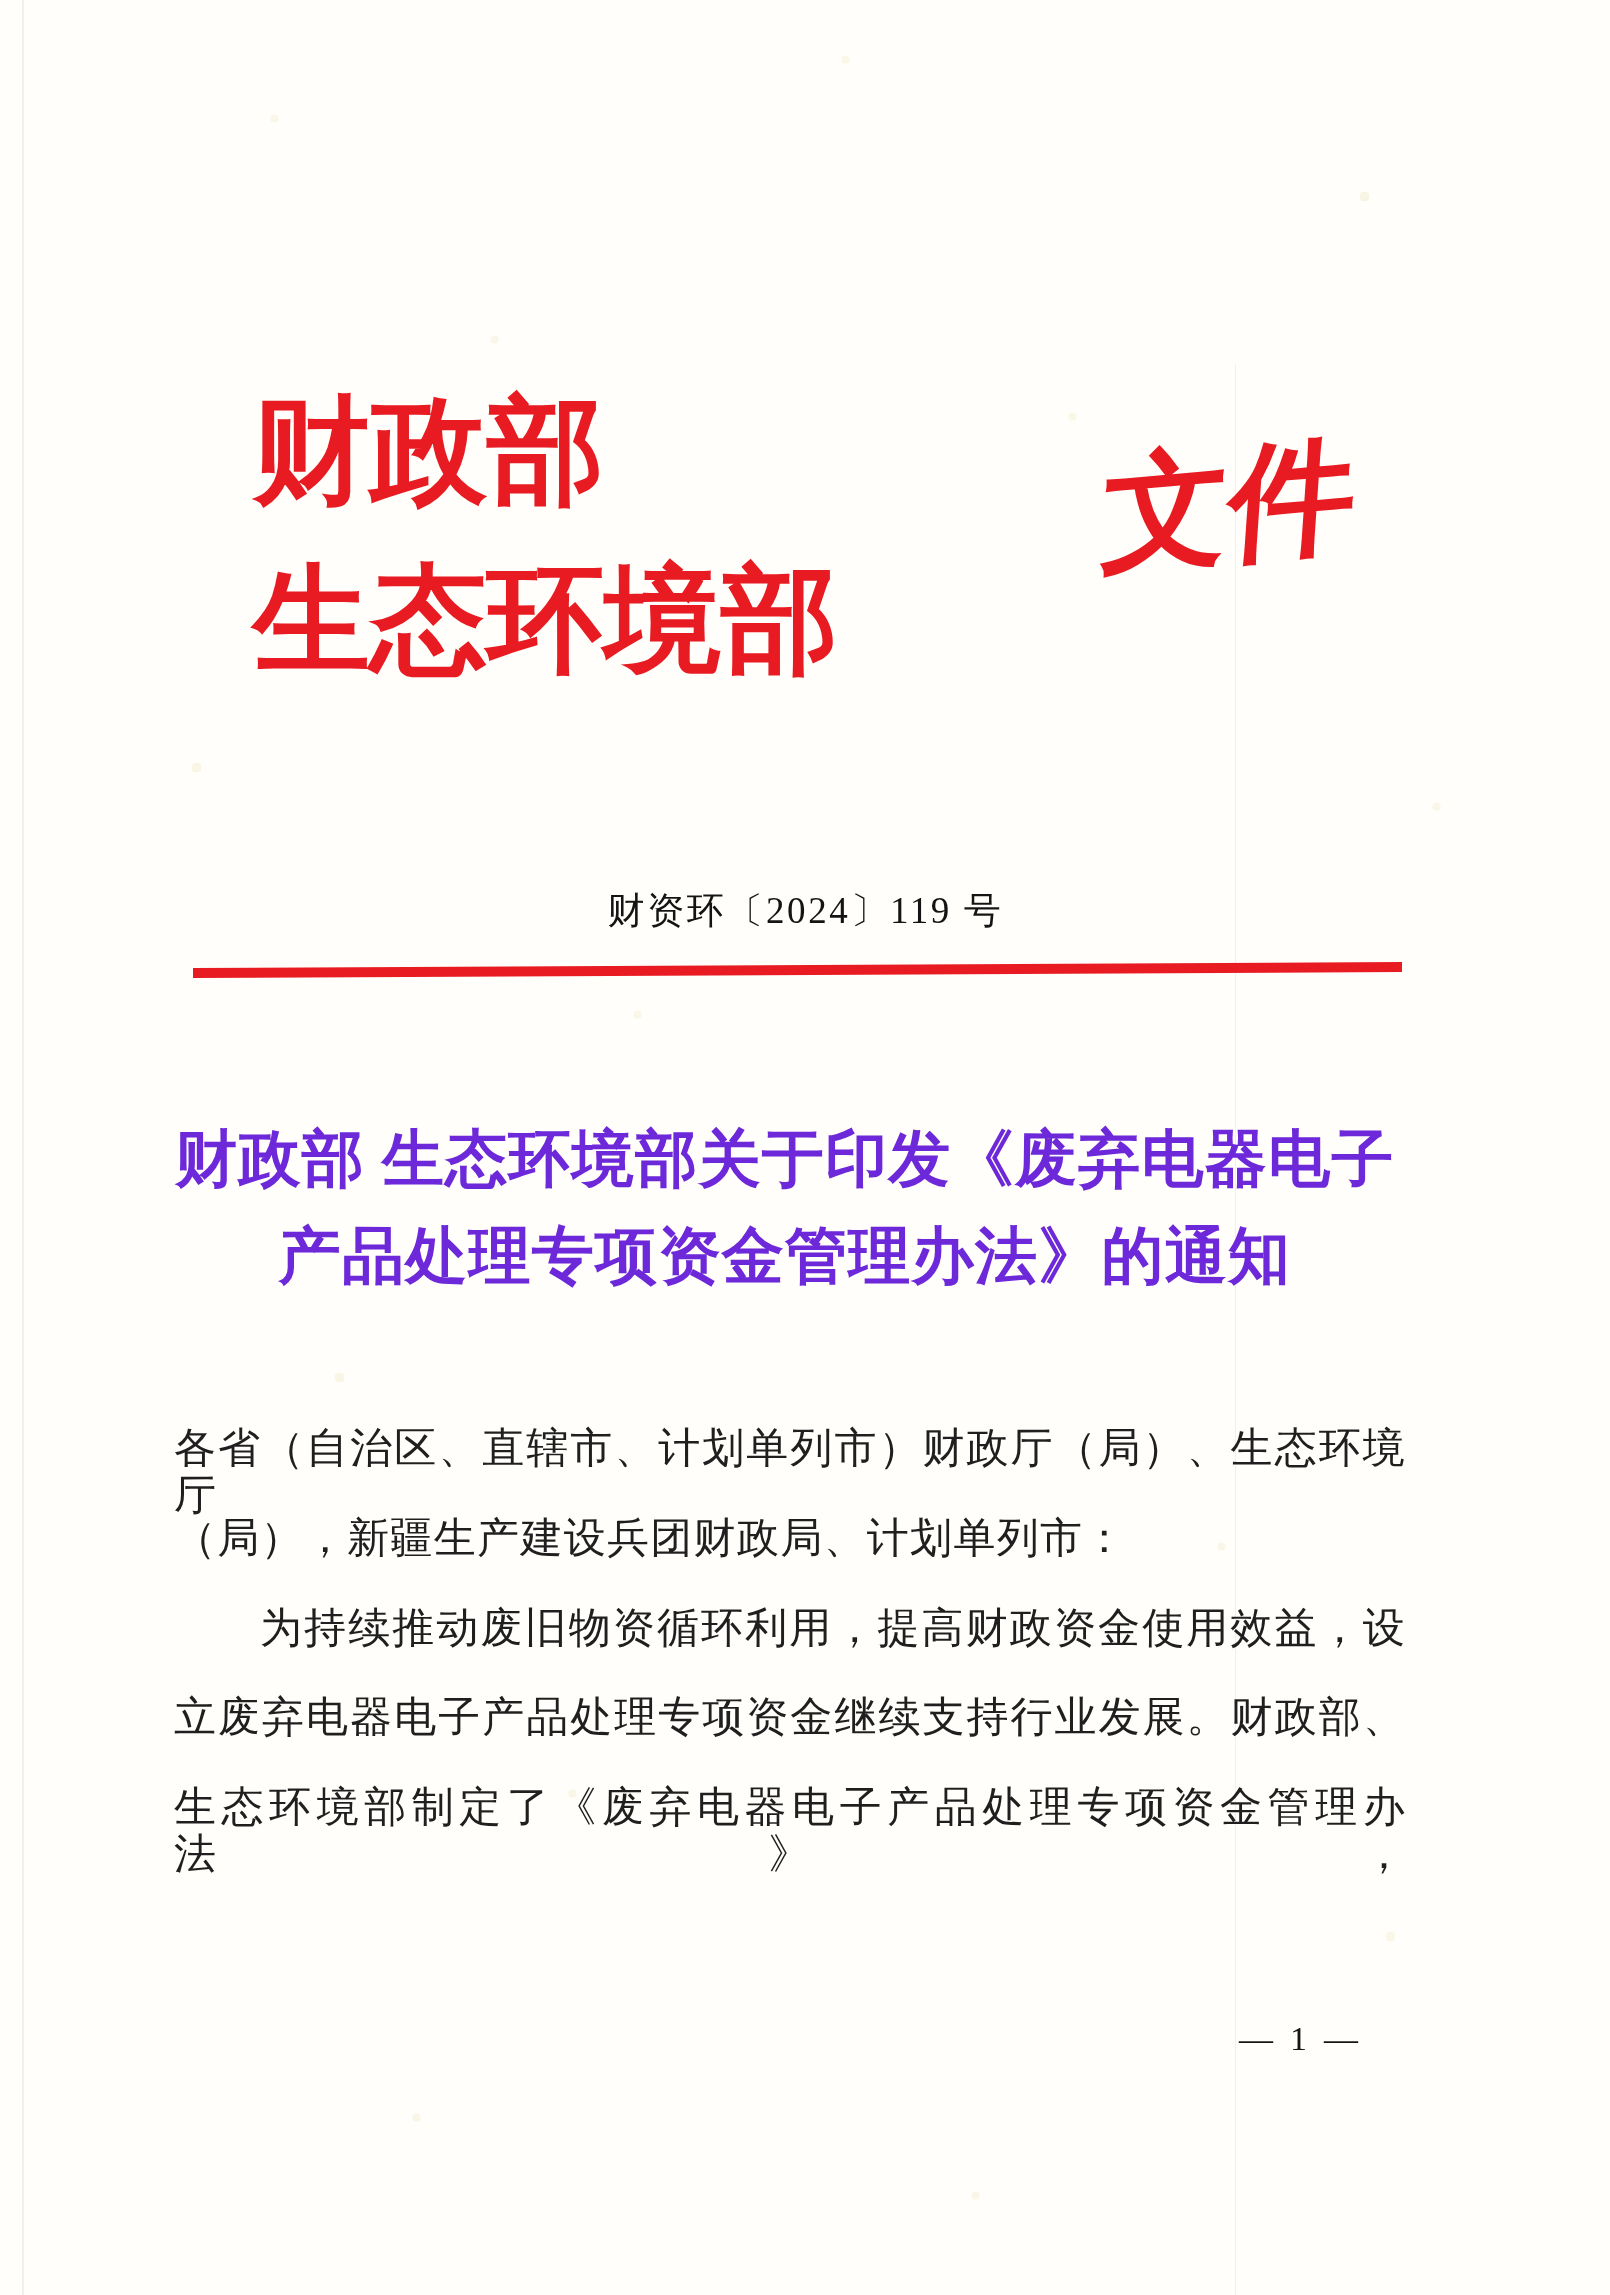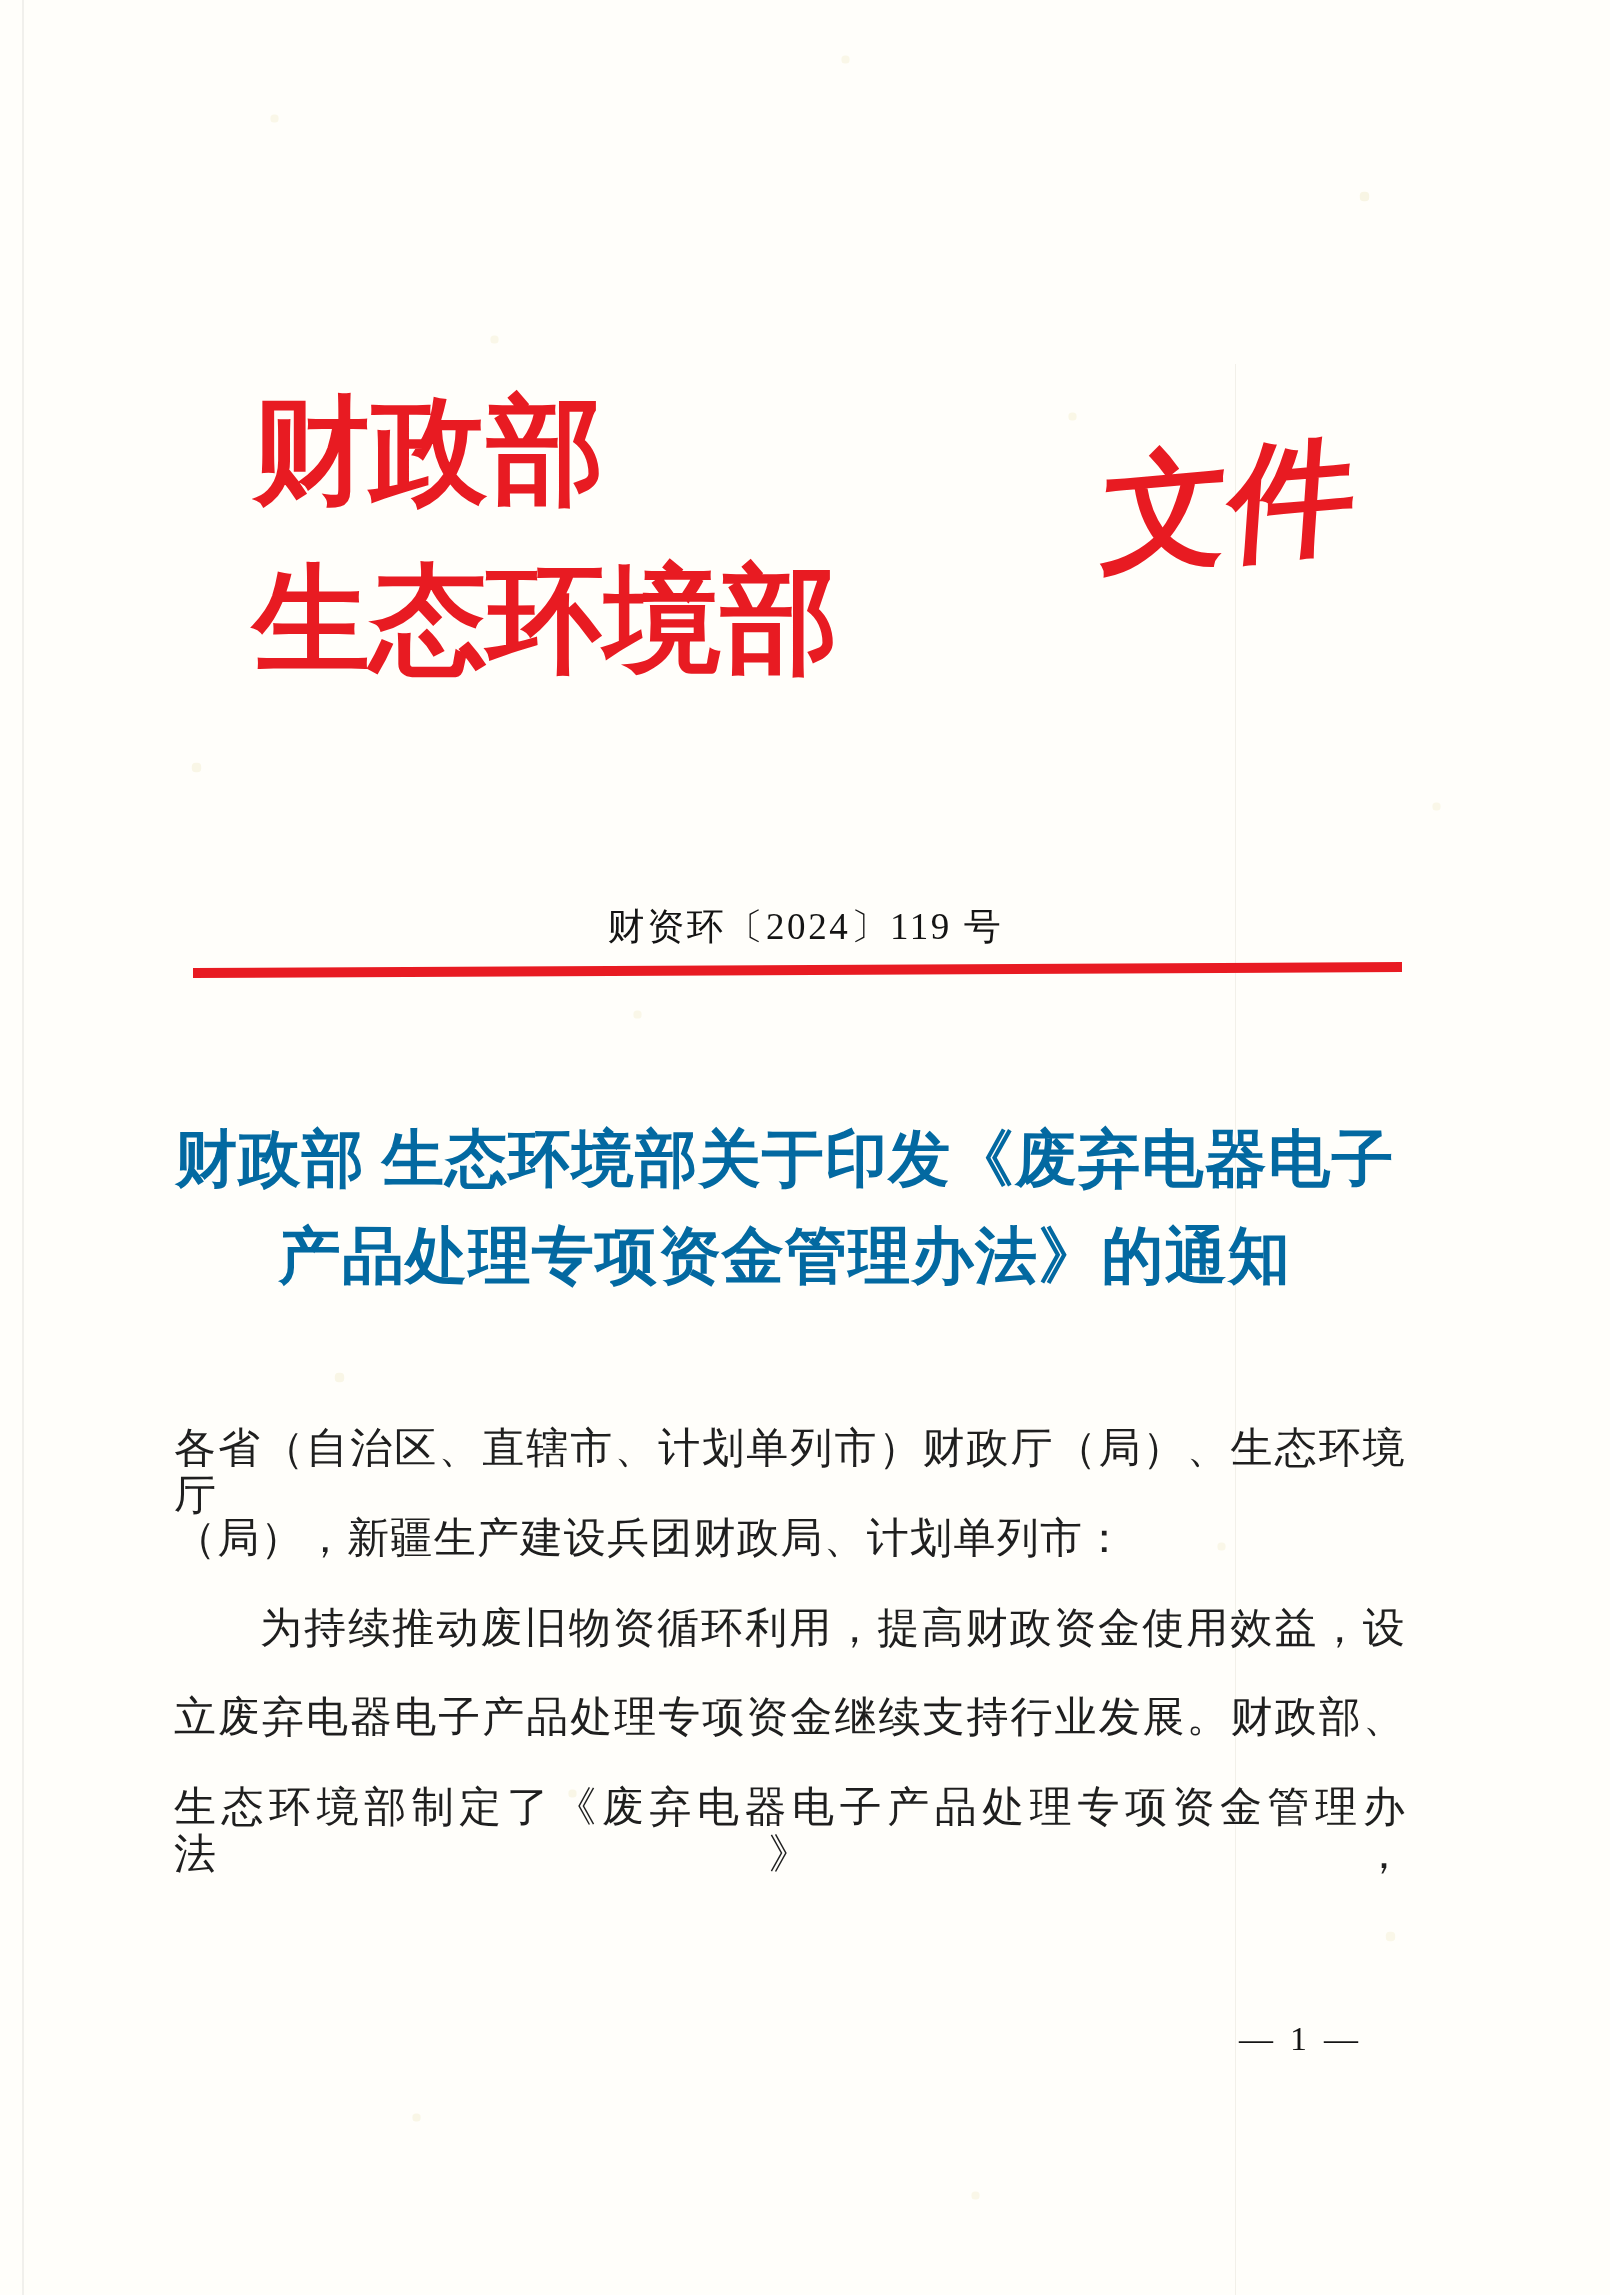--- a/index.html
+++ b/index.html
@@ -63,36 +63,35 @@
     transform:rotate(-5deg) skewX(-9deg);
     transform-origin:left bottom;
   }
 
   .doc-number{
     position:absolute;left:0;top:887px;width:1611px;
     text-align:center;
     font-size:37px;line-height:47px;
     letter-spacing:2.6px;
     color:#141414;
-    margin-top:16px;
   }
 
   .red-rule{
     position:absolute;left:193px;top:965px;width:1209px;height:9.7px;
     background:#e81b22;
     transform:rotate(-0.28deg);
   }
 
   .doc-title{
     position:absolute;left:0;top:1111px;width:1570px;
     text-align:center;
     font-weight:700;
     font-size:62px;
     line-height:97px;
-    color:#0369a1;
+    color:#6d28d9;
     letter-spacing:1.3px;
   }
 
   .doc-body{
     position:absolute;left:174px;top:1404px;width:1232px;
     font-size:42px;
     color:#1f1f1f;
     letter-spacing:1.3px;
   }
   .body-line{

